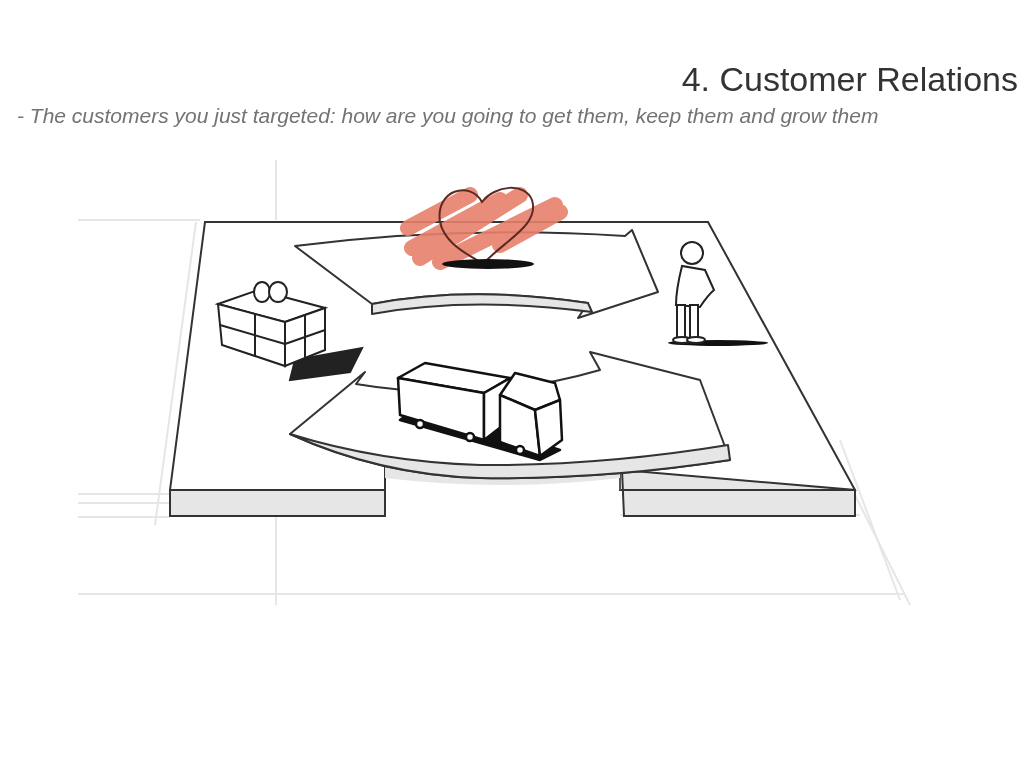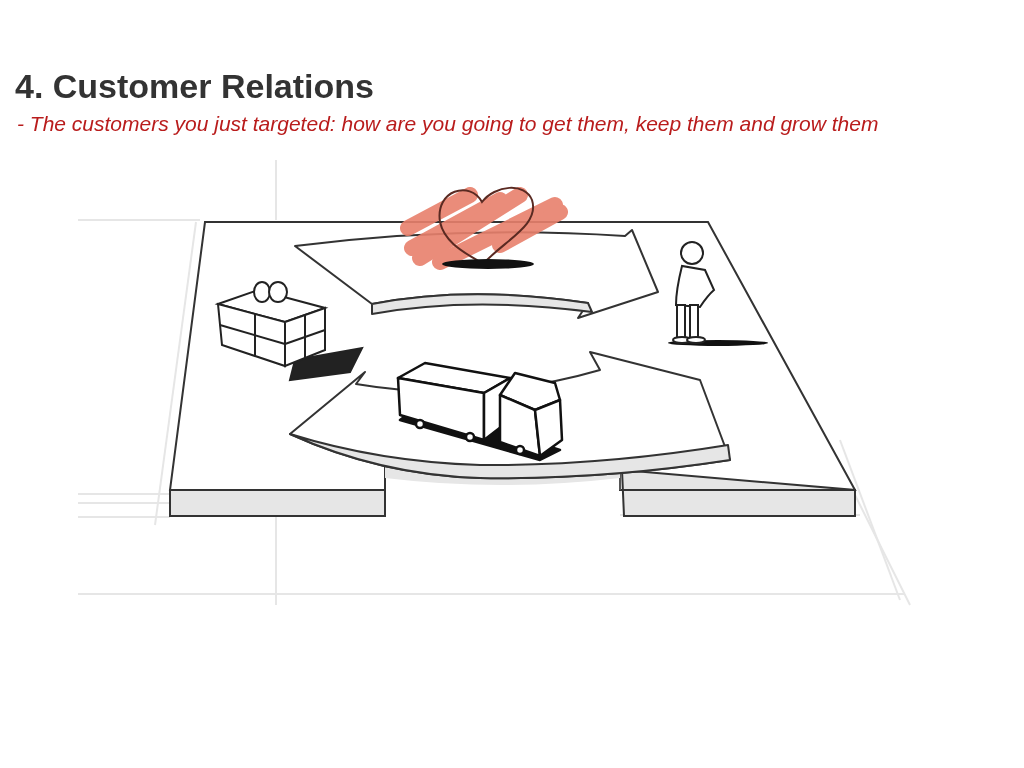--- a/index.html
+++ b/index.html
@@ -1,21 +1,21 @@
 <!DOCTYPE html>
 <html><head>
 <meta charset="utf-8">
 <style>
   html, body { margin: 0; padding: 0; background: #ffffff; }
   body { width: 1024px; height: 768px; position: relative; overflow: hidden;
          font-family: "Liberation Sans", sans-serif; color: #333333; }
-  .slide-title { position: absolute; top: 52px; left: 0; width: 1010px; text-align: left;
-                 font-size: 34px; font-weight: bold; margin: 15px; color: #333333; }
-  .slide-subtitle { position: absolute; top: 112px; left: 17px; font-size: 21px; font-style: italic;
-                    color: #b91c1c; margin: 0; white-space: nowrap; }
+  .slide-title { position: absolute; top: 52px; left: 0; width: 1010px; text-align: right;
+                 font-size: 34px; font-weight: normal; margin: 8px; color: #333333; }
+  .slide-subtitle { position: absolute; top: 104px; left: 17px; font-size: 21px; font-style: italic;
+                    color: #737373; margin: 0; white-space: nowrap; }
   .illustration { position: absolute; left: 60px; top: 160px; width: 880px; height: 460px; }
 </style>
 </head>
 <body>
 
 <h1 class="slide-title">4. Customer Relations</h1>
 <p class="slide-subtitle">- The customers you just targeted: how are you going to get them, keep them and grow them</p>
 
 <svg class="illustration" viewBox="60 160 880 460" xmlns="http://www.w3.org/2000/svg">
 

